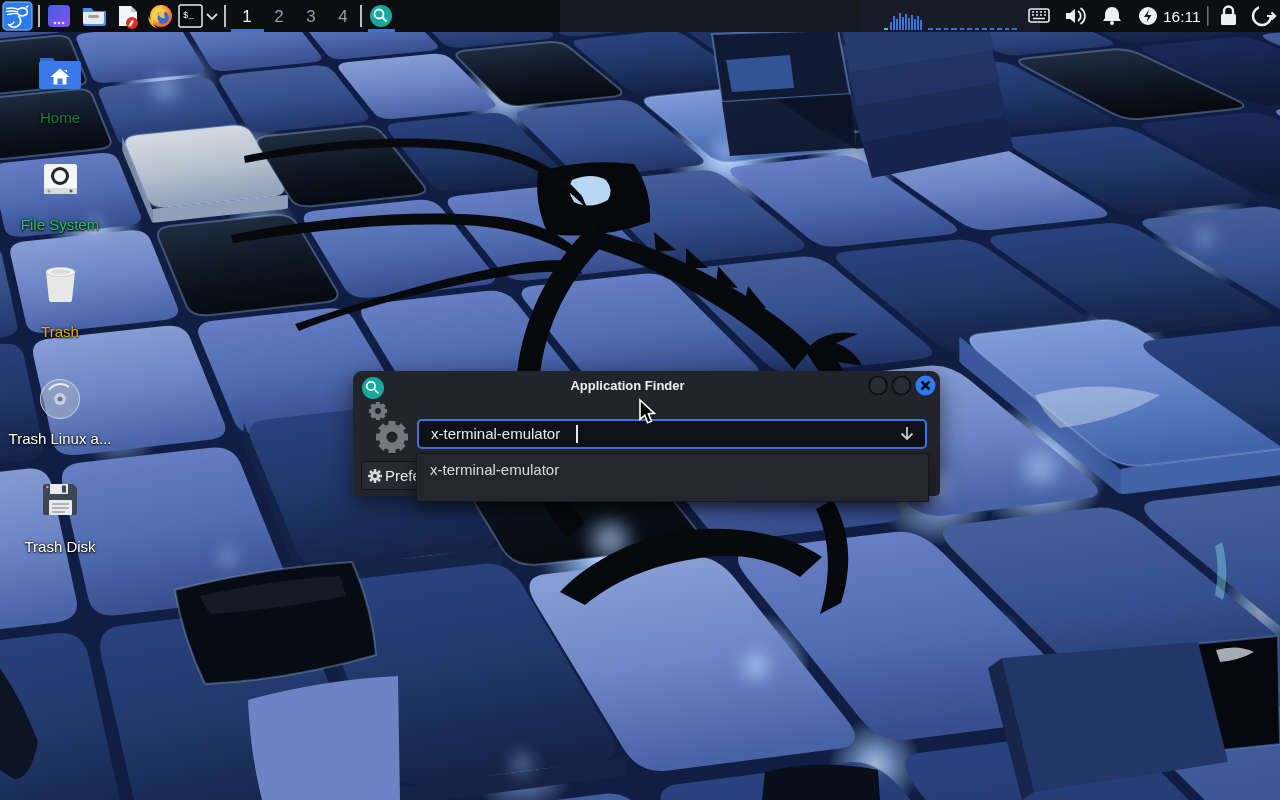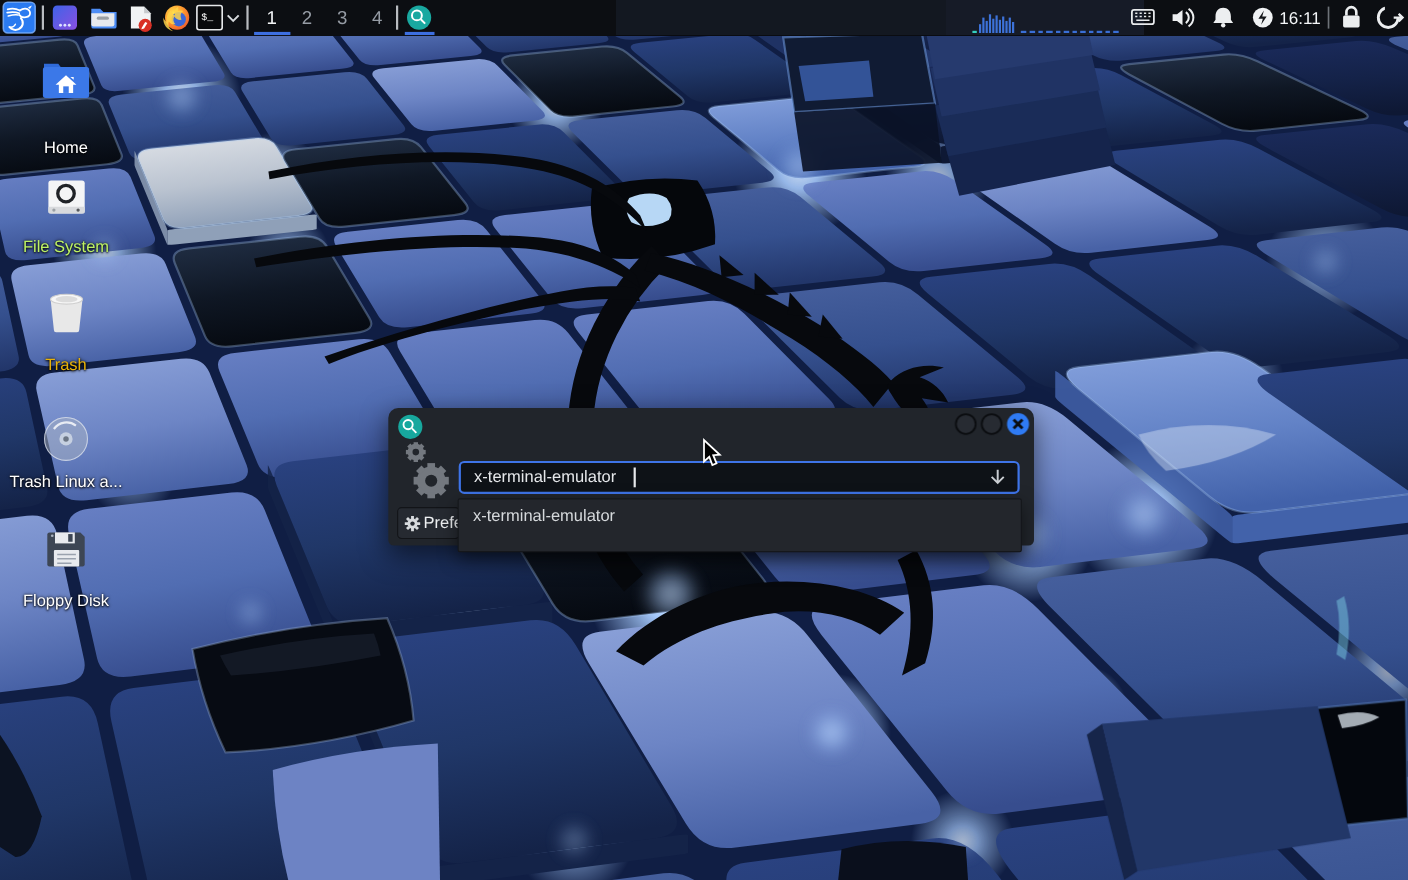--- a/index.html
+++ b/index.html
@@ -803,33 +803,34 @@
  <circle cx="60" cy="367" r="2.5" fill="#6c7685"></circle>
  <path d="M49,358 a14,14 0 0 1 20,-3" stroke="#ffffff" stroke-width="2" fill="none" opacity="0.8"></path>
 
  <path d="M45,452 h28 l4,4 v25 a2,2 0 0 1 -2,2 h-30 a2,2 0 0 1 -2,-2 v-27 a2,2 0 0 1 2,-2 Z" fill="#3d4654"></path>
  <rect x="50" y="452" width="18" height="10" fill="#e8eaee"></rect>
  <rect x="62" y="453.5" width="4" height="7" fill="#3d4654"></rect>
  <rect x="49" y="468" width="23" height="15" rx="1" fill="#e8eaee"></rect>
  <path d="M52,472 h17 M52,476 h17 M52,480 h13" stroke="#9aa2ae" stroke-width="1.4"></path>
  <circle cx="47.5" cy="455" r="1.2" fill="#aab3c0"></circle>
 </svg>
-<div style="position:absolute;top:94px;width:120px;text-align:center;color:#ffffff;font-size:15px;text-shadow:0 1px 2px #000,0 0 3px #000;">Home</div>
-<div style="position:absolute;top:184px;width:120px;text-align:center;color:#bef264;font-size:15px;text-shadow:0 1px 2px #000,0 0 3px #000;">File System</div>
+<div style="position:absolute;top:77px;width:120px;text-align:center;color:#15803d;font-size:15px;text-shadow:0 1px 2px #000,0 0 3px #000;">Home</div>
+<div style="position:absolute;top:184px;width:120px;text-align:center;color:#22c55e;font-size:15px;text-shadow:0 1px 2px #000,0 0 3px #000;">File System</div>
 <div style="position:absolute;top:291px;width:120px;text-align:center;color:#eab308;font-size:15px;text-shadow:0 1px 2px #000,0 0 3px #000;">Trash</div>
 <div style="position:absolute;top:398px;width:120px;text-align:center;color:#fff;font-size:15px;text-shadow:0 1px 2px #000,0 0 3px #000;">Trash Linux a...</div>
-<div style="position:absolute;top:506px;width:120px;text-align:center;color:#fff;font-size:15px;text-shadow:0 1px 2px #000,0 0 3px #000;">Floppy Disk</div>
+<div style="position:absolute;top:506px;width:120px;text-align:center;color:#fff;font-size:15px;text-shadow:0 1px 2px #000,0 0 3px #000;">Trash Disk</div>
 </div>
 
 <div id="dlg" style="position:absolute;left:353px;top:371px;width:587px;height:125px;background:#21252b;border-radius:9px 9px 5px 5px;box-shadow:0 8px 24px rgba(0,0,0,0.55);">
  <svg width="44" height="28" style="position:absolute;left:0;top:0">
   <circle cx="20" cy="17" r="11" fill="#17a89e"></circle>
   <circle cx="18" cy="15" r="4.2" fill="none" stroke="#fff" stroke-width="1.7"></circle>
   <path d="M21.5,18.5 l4,4" stroke="#fff" stroke-width="1.7"></path>
  </svg>
+ <div style="position:absolute;left:0;top:7px;width:100%;text-align:center;color:#eef0f2;font-size:13px;font-weight:bold;transform:translateX(-19px);">Application Finder</div>
  <svg width="100" height="30" style="position:absolute;left:502px;top:0">
   <circle cx="23" cy="14.5" r="9" fill="#272b32" stroke="#0b0d10" stroke-width="1.6"></circle>
   <circle cx="46.5" cy="14.5" r="9" fill="#272b32" stroke="#0b0d10" stroke-width="1.6"></circle>
   <circle cx="70.5" cy="14.5" r="10" fill="#2f7bf4"></circle>
   <path d="M66.5,10.5 l8,8 m0,-8 l-8,8" stroke="#0b0d10" stroke-width="2.6"></path>
  </svg>
 
  <svg width="60" height="62" style="position:absolute;left:6px;top:28px;" viewBox="0 0 60 62">
   <g fill="#73787f">
    <g transform="translate(19,12)">

